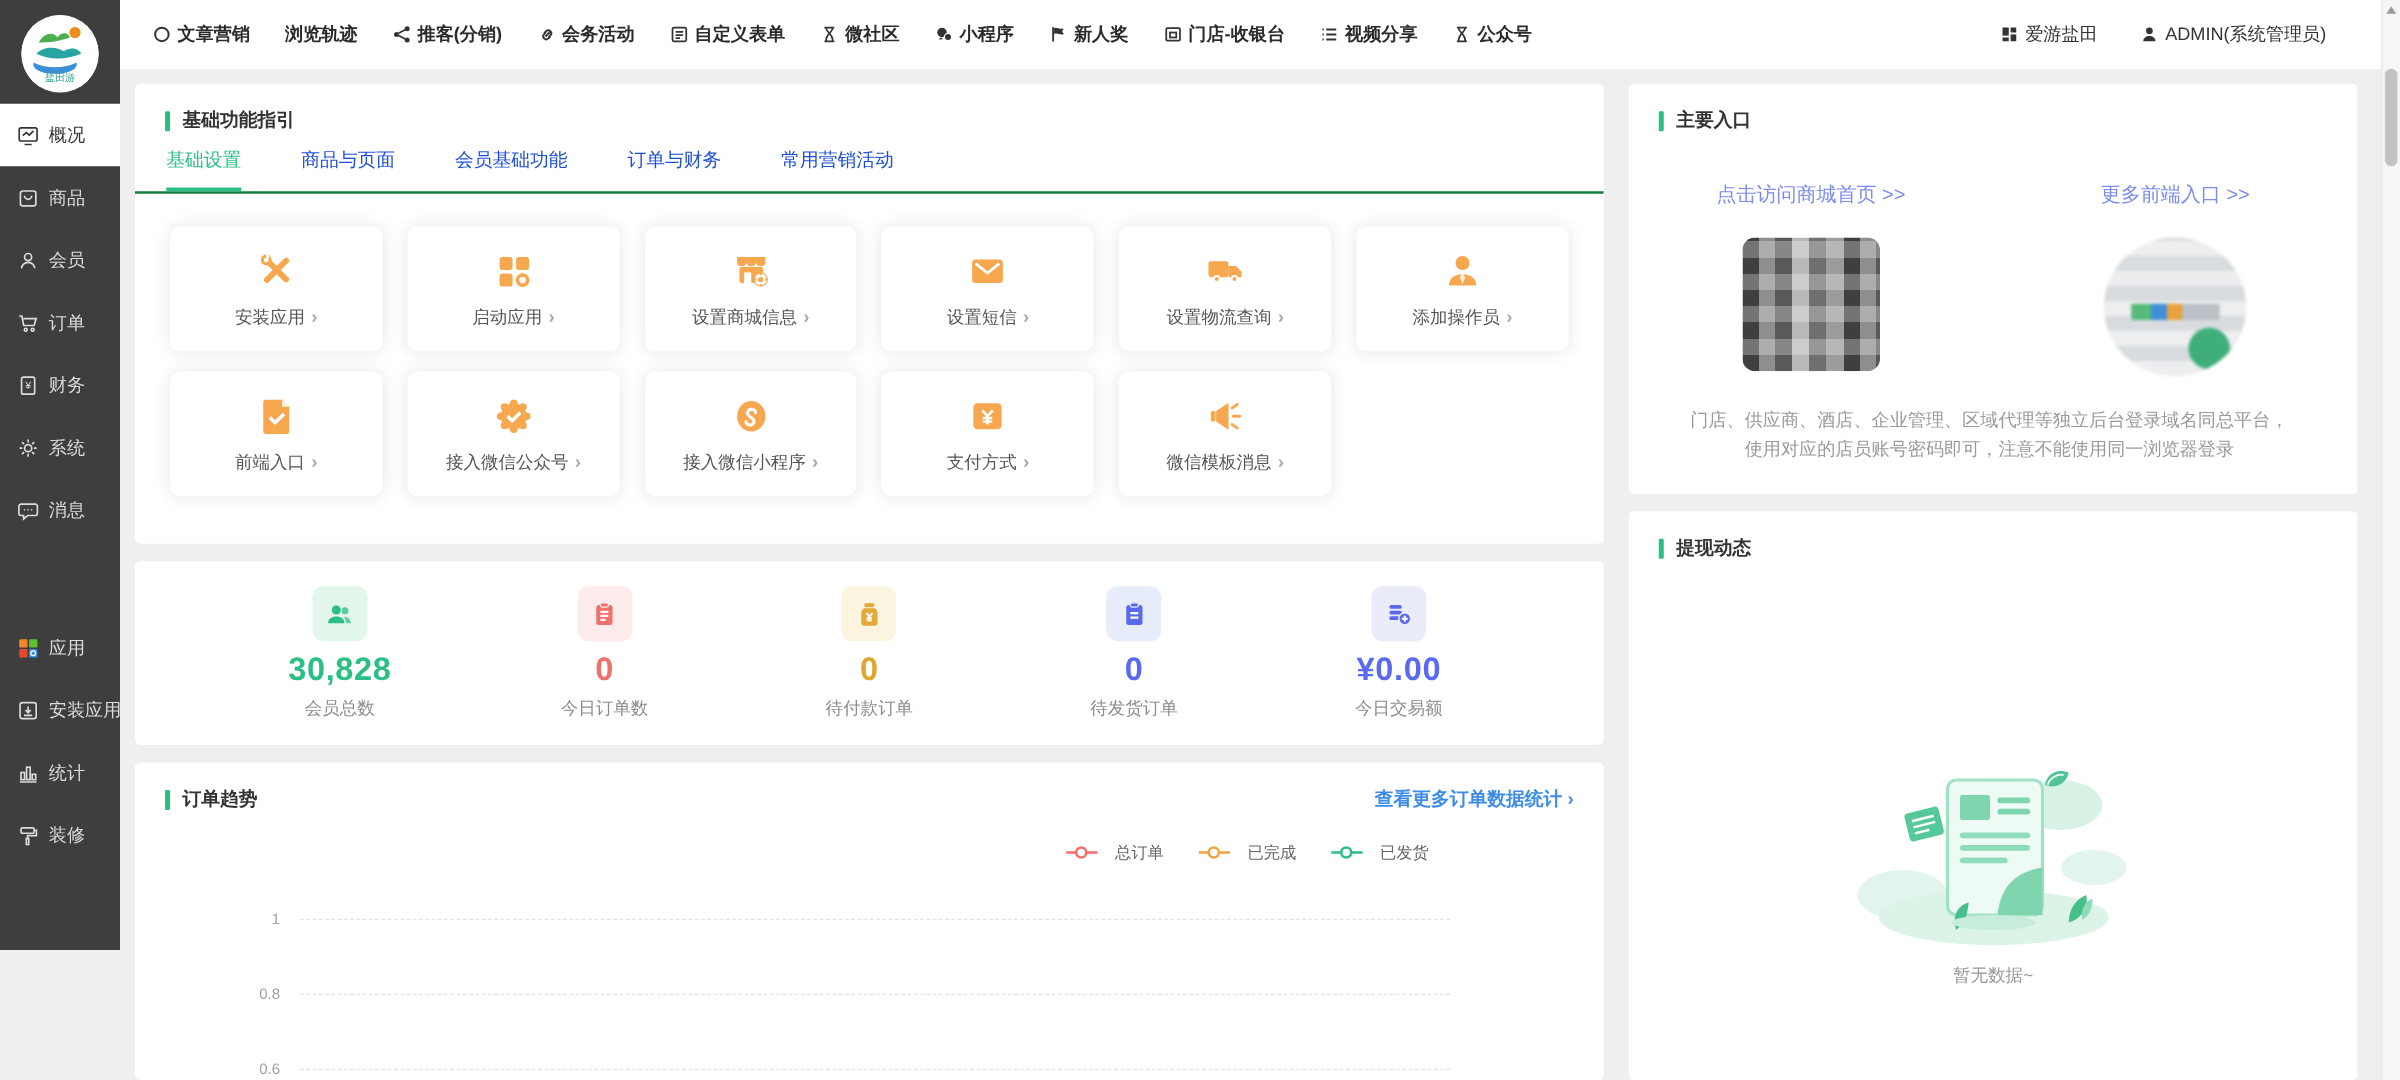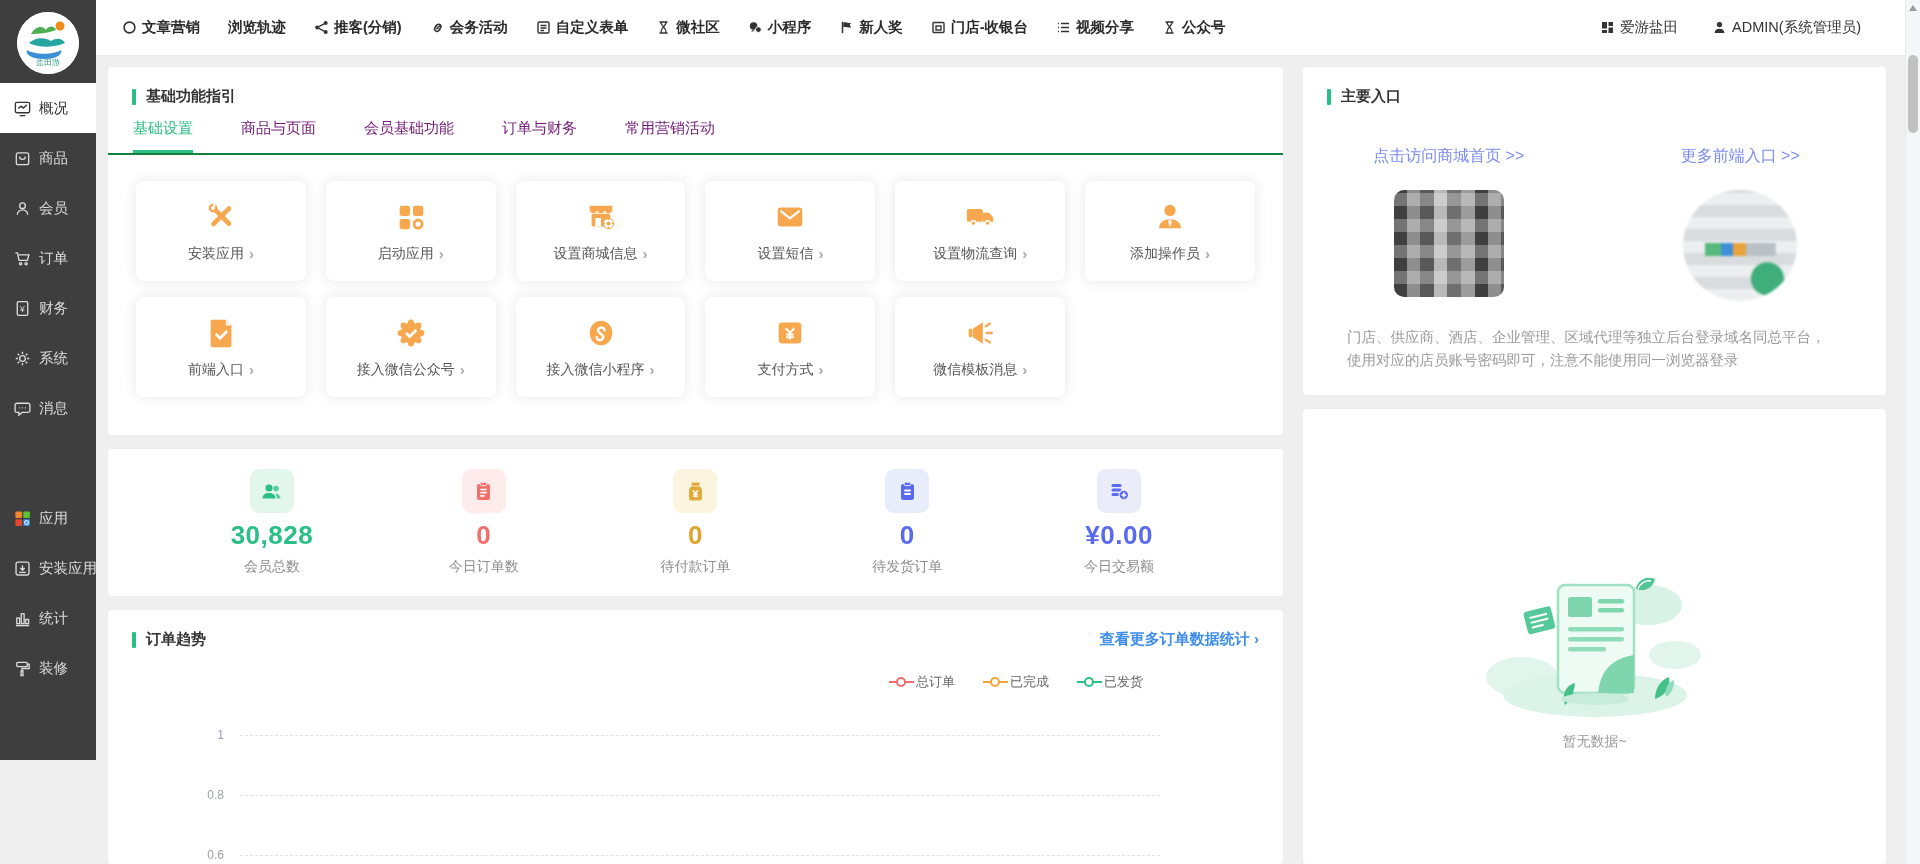--- a/index.html
+++ b/index.html
@@ -30,21 +30,21 @@
   .content { position:absolute; left:96px; top:55px; width:1809px; height:809px; padding:12px 19px 0 12px; display:flex; gap:20px; overflow:hidden; }
   .left-col { width:1175px; flex:0 0 1175px; display:flex; flex-direction:column; gap:14px; }
   .right-col { flex:1; display:flex; flex-direction:column; gap:14px; }
   .card { background:#fff; border-radius:4px; }
   .card-title { display:flex; align-items:center; gap:10px; padding:20px 24px 0; font-size:15px; font-weight:bold; color:#333; }
   .tbar { width:4px; height:16px; background:#2abf84; border-radius:1px; }
 
   
   .guide { height:368px; overflow:hidden; }
   .tabs { display:flex; gap:48px; padding:0 25px; margin-top:13px; border-bottom:2px solid #15803d; }
-  .tab { font-size:15px; color:#701a75; padding-bottom:12px; border-bottom:3px solid transparent; cursor:pointer; }
+  .tab { font-size:15px; color:#1d4ed8; padding-bottom:12px; border-bottom:3px solid transparent; cursor:pointer; }
   .tab.active { color:#2abf84; border-bottom-color:#2abf84; }
   .tile-grid { display:grid; grid-template-columns:repeat(6,1fr); gap:16px 20px; padding:26px 28px; }
   .tile { height:100px; border-radius:8px; background:#fff; box-shadow:0 0 13px rgba(60,60,60,.12); display:flex; flex-direction:column; align-items:center; justify-content:center; gap:11px; cursor:pointer; }
   .tile svg { width:34px; height:34px; }
   .tile-label { font-size:14px; color:#555; display:flex; align-items:center; gap:5px; }
   .chev { color:#aaa; font-size:15px; font-weight:bold; line-height:1; }
 
   
   .stats { height:147px; display:flex; align-items:center; padding:0 58px; }
   .stat { flex:1; display:flex; flex-direction:column; align-items:center; gap:7px; }
@@ -56,21 +56,21 @@
   .bg-red { background:#fdeceb; }  .v-red { color:#f1706b; }
   .bg-gold { background:#fbf5df; } .v-gold { color:#dfa52f; }
   .bg-blue { background:#e8edfc; } .v-blue { color:#5a6af0; }
   .bg-indigo { background:#ebecfa; } .v-indigo { color:#5a6af0; }
 
   
   .trend { flex:1; position:relative; overflow:hidden; }
   .trend-head { display:flex; align-items:flex-start; justify-content:space-between; padding:20px 24px 0; }
   .trend-link { color:#3d8de8; font-size:15px; font-weight:bold; cursor:pointer; }
   .legend { display:flex; justify-content:flex-end; gap:28px; margin:24px 140px 0 0; }
-  .leg { display:flex; align-items:center; gap:2px; font-size:13px; color:#666; }
+  .leg { display:flex; align-items:center; gap:14px; font-size:13px; color:#666; }
   .lm { width:25px; height:0; border-top:2px solid var(--c); position:relative; }
   .lm::after { content:""; position:absolute; left:7px; top:-6px; width:6px; height:6px; border:2.5px solid var(--c); border-radius:50%; background:#fff; }
   .leg-total { --c:#f56c6c; } .leg-done { --c:#f2a33c; } .leg-shipped { --c:#2abf84; }
   .gridline { position:absolute; left:132px; width:920px; border-top:1px dashed #dfe3ea; }
   .gl-1 { top:125px; } .gl-2 { top:185px; } .gl-3 { top:245px; }
   .ylab { position:absolute; left:-56px; top:-8px; width:40px; text-align:right; font-size:12px; color:#9aa0ab; }
 
   
   .entry { height:328px; overflow:hidden; }
   .half-row { display:flex; }
@@ -83,21 +83,21 @@
       repeating-linear-gradient(0deg, rgba(255,255,255,0) 0 13px, rgba(255,255,255,.28) 13px 26px),
       repeating-linear-gradient(90deg, #3f3f3f 0 13px, #8e8e8e 13px 26px, #595959 26px 40px, #b9b9b9 40px 53px, #6f6f6f 53px 67px, #9c9c9c 67px 81px);
   }
   .qr-right { width:114px; height:111px; border-radius:50%; cursor:pointer; filter:blur(1.2px);
     background:
       linear-gradient(90deg, #57b97a 0 22%, #3f8fd8 22% 40%, #e8a33c 40% 58%, #b9c0c6 58% 100%) 50% 54% / 62% 13px no-repeat,
       radial-gradient(circle at 74% 80%, #3fae7a 0 13%, rgba(0,0,0,0) 14%),
       repeating-linear-gradient(0deg, #eceef0 0 12px, #d9dcdf 12px 24px),
       repeating-linear-gradient(90deg, #f0f1f3 0 12px, #dadde0 12px 24px);
   }
-  .entry-note { margin:25px 50px 0 44px; font-size:14.5px; line-height:1.62; color:#9a9a9a; }
+  .entry-note { margin:25px 50px 0 44px; font-size:14.5px; line-height:1.62; color:#9a9a9a;text-align:center; }
 
   
   .withdraw { flex:1; overflow:hidden; display:flex; flex-direction:column; }
   .empty-illu { margin:118px auto 0; display:block; }
   .empty-text { text-align:center; color:#999; font-size:14px; margin-top:6px; }
 </style>
 </head>
 <body>
 
 <aside class="sidebar">
@@ -571,20 +571,24 @@
             <div class="qr-left"></div>
           </div>
         <div class="half">
             <div class="qr-right"></div>
           </div>
       </div>
       <p class="entry-note">门店、供应商、酒店、企业管理、区域代理等独立后台登录域名同总平台，使用对应的店员账号密码即可，注意不能使用同一浏览器登录</p>
     </section>
 
     <section class="card withdraw">
+      <div class="card-title">
+        <span class="tbar"></span>
+        <span>提现动态</span>
+      </div>
       <svg class="empty-illu" width="250" height="200" viewBox="0 0 250 200">
         <ellipse cx="178" cy="78" rx="34" ry="20" fill="#d9f2e6"></ellipse>
         <ellipse cx="205" cy="128" rx="26" ry="14" fill="#e2f5ec"></ellipse>
         <ellipse cx="52" cy="150" rx="36" ry="20" fill="#e2f5ec"></ellipse>
         <ellipse cx="125" cy="168" rx="92" ry="22" fill="#dcf3e7"></ellipse>
         <path d="M185 52c-10-4-18 2-19 10 7 3 17 0 19-10z" fill="#53c495"></path>
         <path d="M168 62c2-6 8-9 13-8" stroke="#fff" stroke-width="1.4" fill="none"></path>
         <g transform="rotate(-14 68 92)">
             <rect x="55" y="82" width="28" height="23" rx="3" fill="#56c99a"></rect>
             <path d="M60 89h18M60 94h18M60 99h12" stroke="#fff" stroke-width="2"></path>

